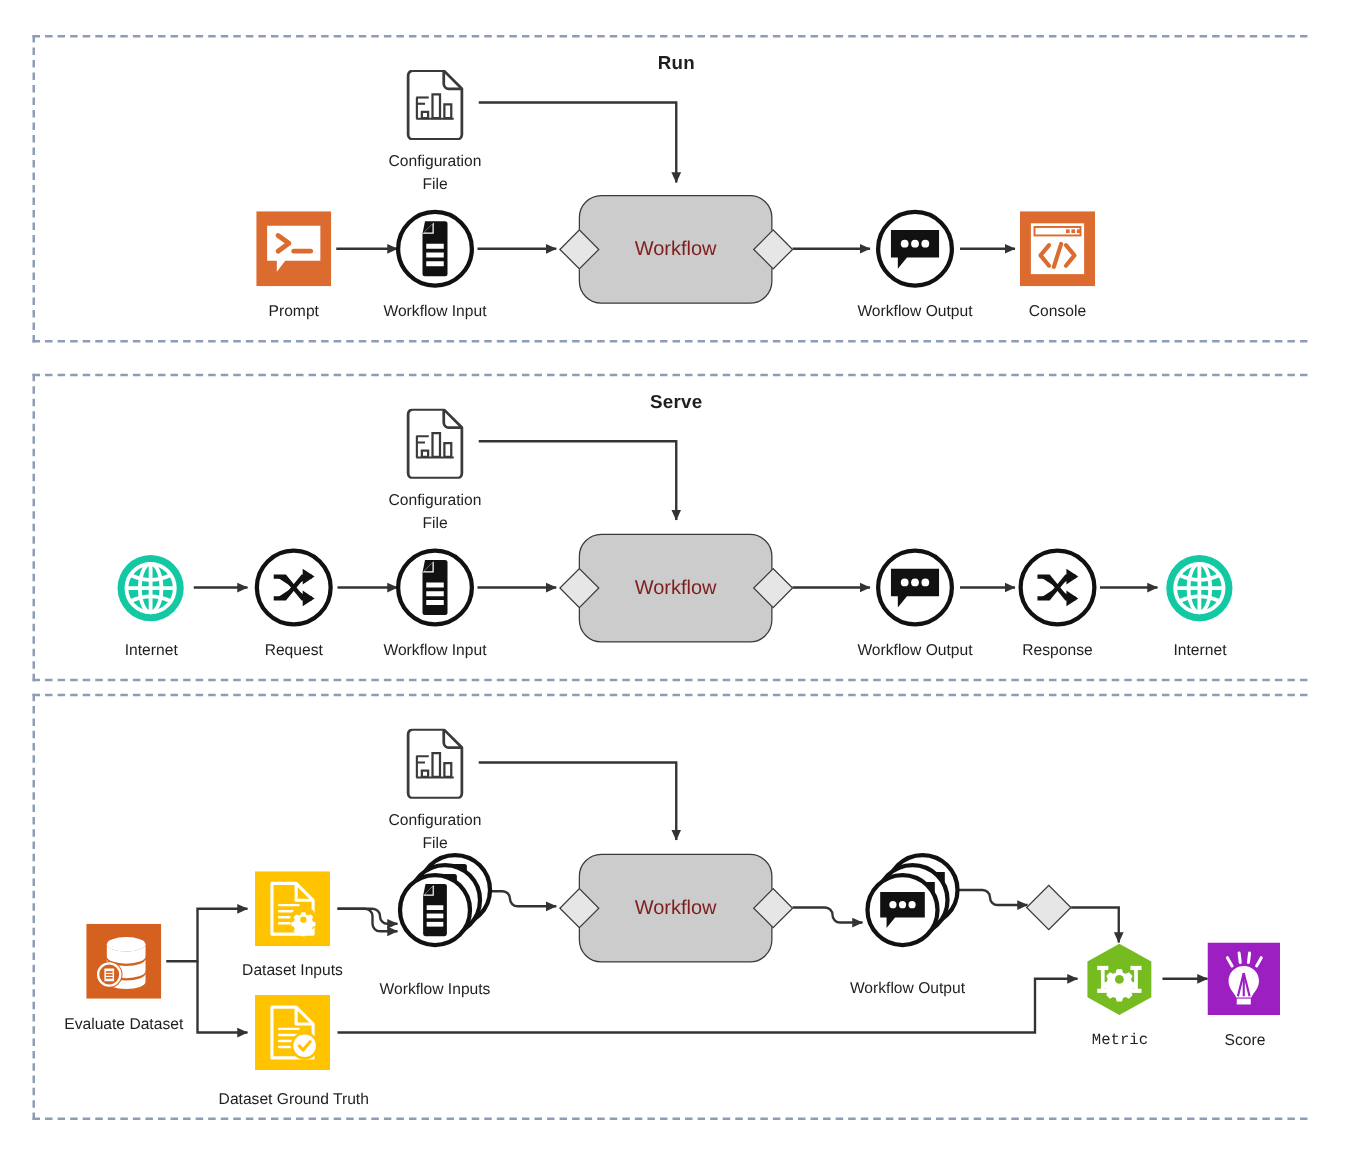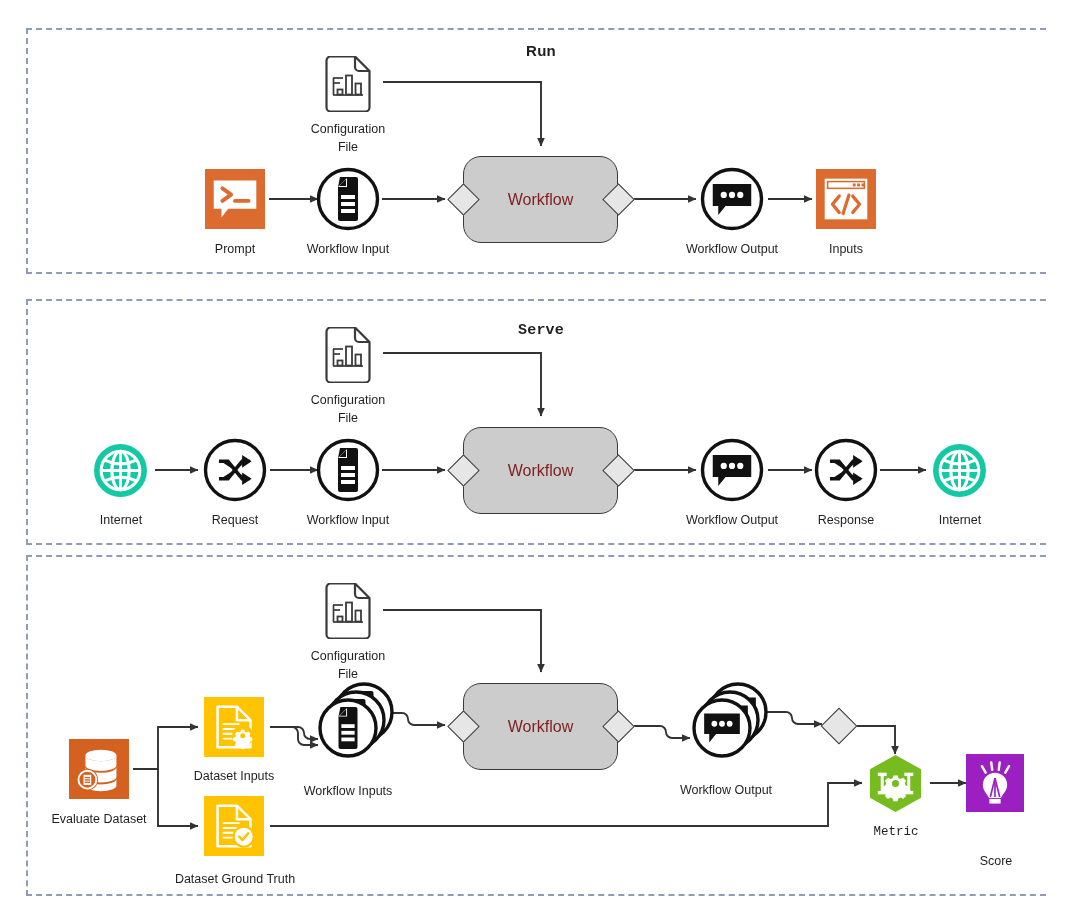--- a/index.html
+++ b/index.html
@@ -267,24 +267,24 @@
       <use href="#sym-bubble" x="10" y="14" width="44" height="37"></use>
     </svg>
   </div>
   <div class="label" style="left:657px;top:240px;width:150px;">Workflow Output</div>
 
   <div class="node" style="left:816px;top:169px;">
     <svg width="60" height="60">
         <use href="#sym-console" x="0" y="0" width="60" height="60"></use>
       </svg>
   </div>
-  <div class="label" style="left:771px;top:240px;width:150px;">Inputs</div>
+  <div class="label" style="left:771px;top:240px;width:150px;">Console</div>
 
   <div class="section" style="left:26px;top:299px;width:1030px;height:246px;"></div>
-  <div class="section-title" style="left:26px;top:322px;width:1030px;font-family:Liberation Mono, monospace;">Serve</div>
+  <div class="section-title" style="left:26px;top:313px;width:1030px;">Serve</div>
 
   <div class="node" style="left:324px;top:327px;">
     <svg width="48" height="56">
         <use href="#sym-docchart" x="0" y="0" width="48" height="56"></use>
       </svg>
   </div>
   <div class="label" style="left:273px;top:391px;width:150px;">Configuration
 File</div>
 
   <div class="node" style="left:92px;top:442px;">
@@ -403,15 +403,15 @@
         <use href="#sym-metric" x="0" y="0" width="59" height="59"></use>
       </svg>
   </div>
   <div class="label" style="left:821px;top:823px;width:150px;font-family:Liberation Mono, monospace;">Metric</div>
 
   <div class="node" style="left:966px;top:754px;">
     <svg width="58" height="58">
         <use href="#sym-score" x="0" y="0" width="58" height="58"></use>
       </svg>
   </div>
-  <div class="label" style="left:921px;top:823px;width:150px;margin-top:29px;">Score</div>
+  <div class="label" style="left:921px;top:823px;width:150px;">Score</div>
 
 </div>
 
 </body></html>

